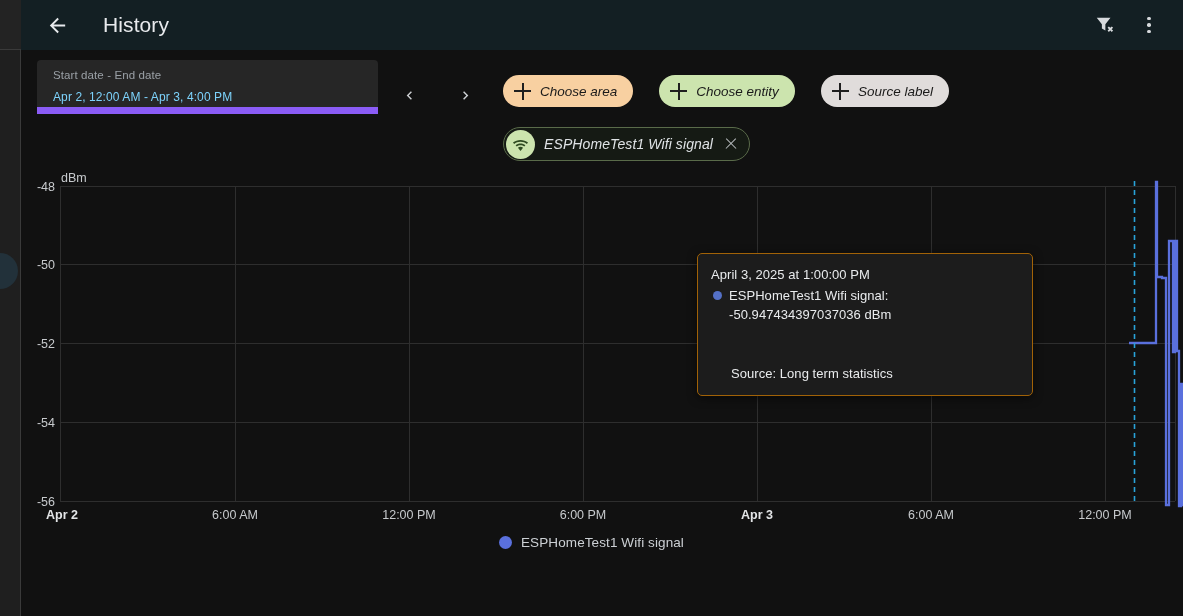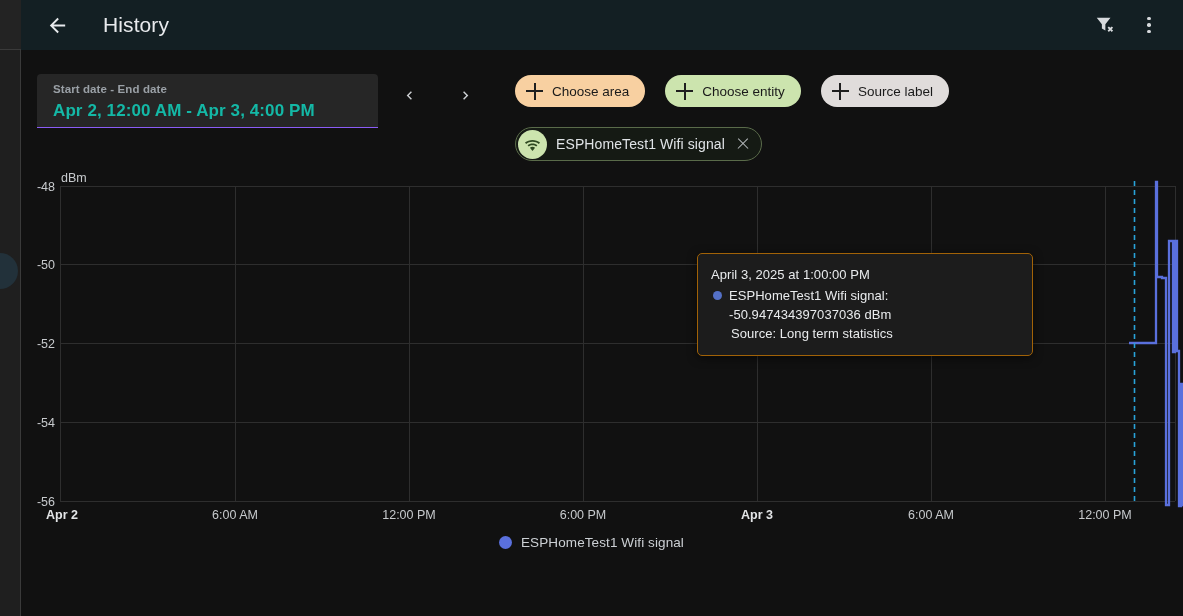--- a/index.html
+++ b/index.html
@@ -91,61 +91,61 @@
 
   
   .toolbar {
     position: absolute;
     left: 21px; top: 50px;
     width: 1162px; height: 115px;
   }
 
   .date-field {
     position: absolute;
-    left: 16px; top: 24px;
+    left: 16px; top: 10px;
     width: 341px; height: 54px;
     background: #262626;
-    border-bottom: 1px solid #8b5cf6;
+    border-bottom: 7px solid #8b5cf6;
     border-radius: 4px 4px 0 0;
     padding: 7px 16px 0 16px;
     cursor: pointer;
-    font-weight: bold;
   }
   .date-label {
     color: #9aa0a6;
     font-size: 11.5px;
     line-height: 16px;
     letter-spacing: 0.1px;
   }
   .date-value {
-    color: #14b8a6;
-    font-size: 17px;
+    color: #7dd3fc;
+    font-size: 12px;
     line-height: 24px;
     margin-top: 2px;
     letter-spacing: 0.1px;
   }
 
   .nav-arrow {
     position: absolute;
     top: 30px;
     width: 30px; height: 30px;
     display: flex; align-items: center; justify-content: center;
     cursor: pointer;
     border-radius: 15px;
   }
   .nav-prev { left: 373px; }
   .nav-next { left: 429px; }
 
   .chips-row {
     position: absolute;
-    left: 494px; top: 25px;
+    left: 482px; top: 25px;
     width: 660px;
     display: flex;
     flex-wrap: wrap;
-    gap: 10px 20px;
+    gap: 10px 26px;
+    font-style: italic;
   }
 
   .chip {
     height: 32px;
     border-radius: 16px;
     display: inline-flex;
     align-items: center;
     padding: 0 16px 0 11px;
     font-size: 13.5px;
     color: #1a1a1a;
@@ -253,20 +253,21 @@
     font-size: 13px;
     line-height: 19px;
     letter-spacing: 0.05px;
   }
   .tt-source {
     color: #e9ebed;
     font-size: 13px;
     line-height: 19px;
     margin-left: 20px;
     letter-spacing: 0.05px;
+    margin-top: 40px;
   }
 
   
   .legend {
     position: absolute;
     left: 0; top: 535px;
     width: 1183px;
     display: flex;
     align-items: center;
     justify-content: center;

